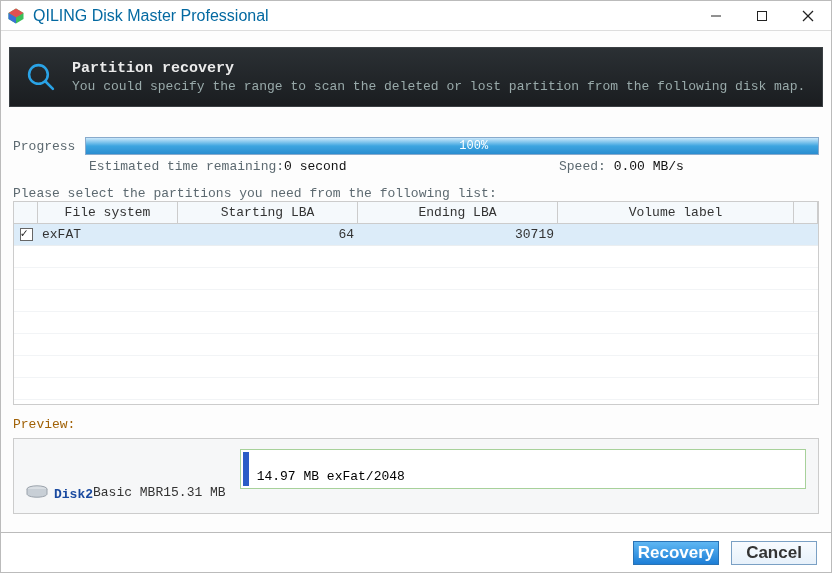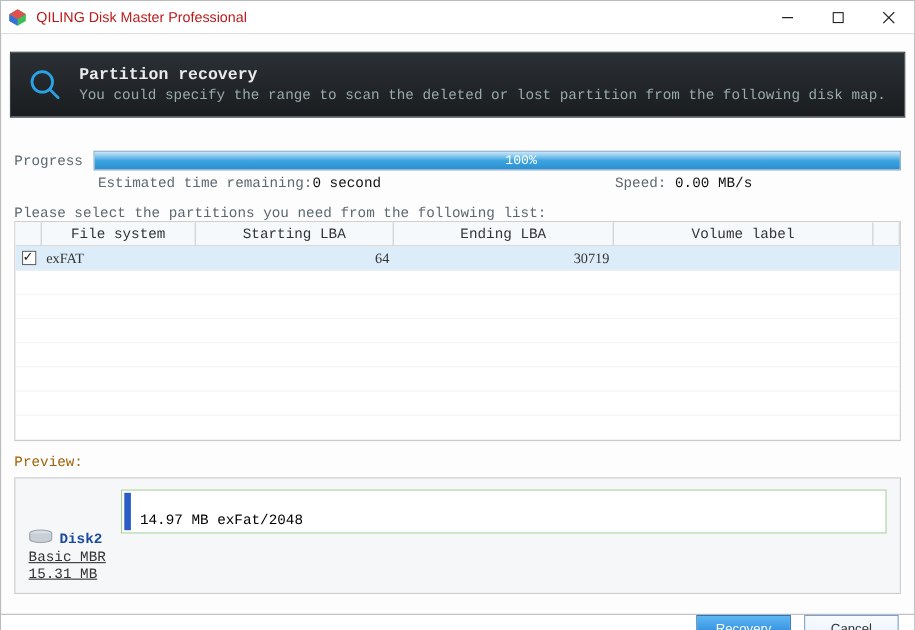--- a/index.html
+++ b/index.html
@@ -1,21 +1,21 @@
 <!DOCTYPE html>
 <html><head>
 <meta charset="utf-8">
 <style>
   * { box-sizing: border-box; }
   html, body { margin:0; padding:0; width:832px; height:573px; font-family:"Courier New","SimSun",monospace; font-size:13px; color:#333; background:#fdfdfd; }
   .window { width:832px; height:573px; border:1px solid #bbb; display:flex; flex-direction:column; position:relative; }
   
   .titlebar { height:30px; display:flex; align-items:center; border-bottom:1px solid #ddd; background:#fff; }
   .app-icon { width:18px; height:18px; margin:0 8px 0 6px; display:flex; align-items:center; justify-content:center; }
-  .title-text { font-family:"Segoe UI",Arial,sans-serif; font-size:13px; color:#b91c1c; }
+  .title-text { font-family:"Segoe UI",Arial,sans-serif; font-size:16px; color:#0369a1; }
   .win-controls { margin-left:auto; display:flex; }
   .win-btn { width:46px; height:30px; display:flex; align-items:center; justify-content:center; font-family:"Segoe UI",Arial,sans-serif; font-size:13px; color:#222; cursor:pointer; }
   
   .header-band { padding:16px 8px; }
   .header-band-inner { height:60px; background:linear-gradient(#2b3034,#1a1d20); border:1px solid #3a3f43; display:flex; align-items:center; padding:0 14px; }
   .hb-icon { width:34px; height:34px; margin-right:14px; display:flex; align-items:center; justify-content:center; }
   .hb-texts { display:flex; flex-direction:column; }
   .hb-title { color:#eaeaea; font-size:15px; font-weight:bold; margin-bottom:2px; }
   .hb-sub { color:#9aa; font-size:13px; }
   
@@ -35,36 +35,36 @@
   .c-check { width:24px; }
   .c-fs    { width:140px; }
   .c-start { width:180px; }
   .c-end   { width:200px; }
   .c-vol   { flex:1; }
   .c-last  { width:24px; }
   .grid-body { display:flex; flex-direction:column; }
   .grid-row { display:flex; height:22px; align-items:center; border-bottom:1px solid #eaeef1; }
   .grid-row.sel { background:#dcecf9; }
   .grid-row.empty { border-bottom:1px solid #f2f4f6; }
-  .gr-cell { display:flex; align-items:center; padding:0 4px;font-family:Liberation Serif, serif; }
+  .gr-cell { display:flex; align-items:center; padding:0 4px; }
   .chk { width:13px; height:13px; border:1px solid #666; margin:0 auto; position:relative; background:#fff; }
   .chk.checked::after { content:"✓"; position:absolute; top:-3px; left:0; font-size:12px; color:#222; }
   
   .preview-label { color:#a16207; margin:12px 0 6px 0; }
   .preview-box { border:1px solid #ccc; background:#f6f7f8; padding:10px 12px; display:flex; gap:14px; align-items:flex-start; margin-bottom:18px; }
-  .pv-left { display:flex; flex-direction:column;margin-top:36px; }
+  .pv-left { display:flex; flex-direction:row;margin-top:36px; }
   .pv-disk-row { display:flex; align-items:center; gap:6px; }
   .pv-disk-name { color:#1a4aa0; font-weight:bold; }
-  .pv-meta { color:#333; font-size:13px;text-decoration:underline; }
+  .pv-meta { color:#333; font-size:13px; }
   .pv-bar { flex:1; height:40px; border:1px solid #a7d19a; background:#fff; position:relative; padding:4px 6px 4px 6px; display:flex; flex-direction:column; justify-content:space-between; }
   .pv-fill { position:absolute; top:2px; left:2px; bottom:2px; width:6px; background:#2b5cc7; }
   .pv-caption { color:#000000; font-size:13px; margin-left:10px; }
   
   .footer { height:40px; border-top:1px solid #bbb; background:#fff; display:flex; align-items:center; justify-content:flex-end; padding:0 14px; gap:12px; }
-  .btn { height:24px; min-width:86px; border:1px solid #7aa0c4; background:linear-gradient(#f8fbff,#e7f1fa); color:#333; display:flex; align-items:center; justify-content:center; font-family:"Segoe UI",Arial,sans-serif; font-size:12px; cursor:pointer; }
+  .btn { height:24px; min-width:86px; border:1px solid #7aa0c4; background:linear-gradient(#f8fbff,#e7f1fa); color:#333; display:flex; align-items:center; justify-content:center; font-family:"Segoe UI",Arial,sans-serif; font-size:17px; cursor:pointer;font-weight:bold; }
   .btn.primary { background:linear-gradient(#5fb7f3,#1d7ed6); border:1px solid #2a73b5; color:#fff; }
 </style>
 </head>
 <body>
 
 <div class="window">
 
   <div class="titlebar">
     <span class="app-icon">
       <svg width="18" height="18" viewBox="0 0 24 24">

